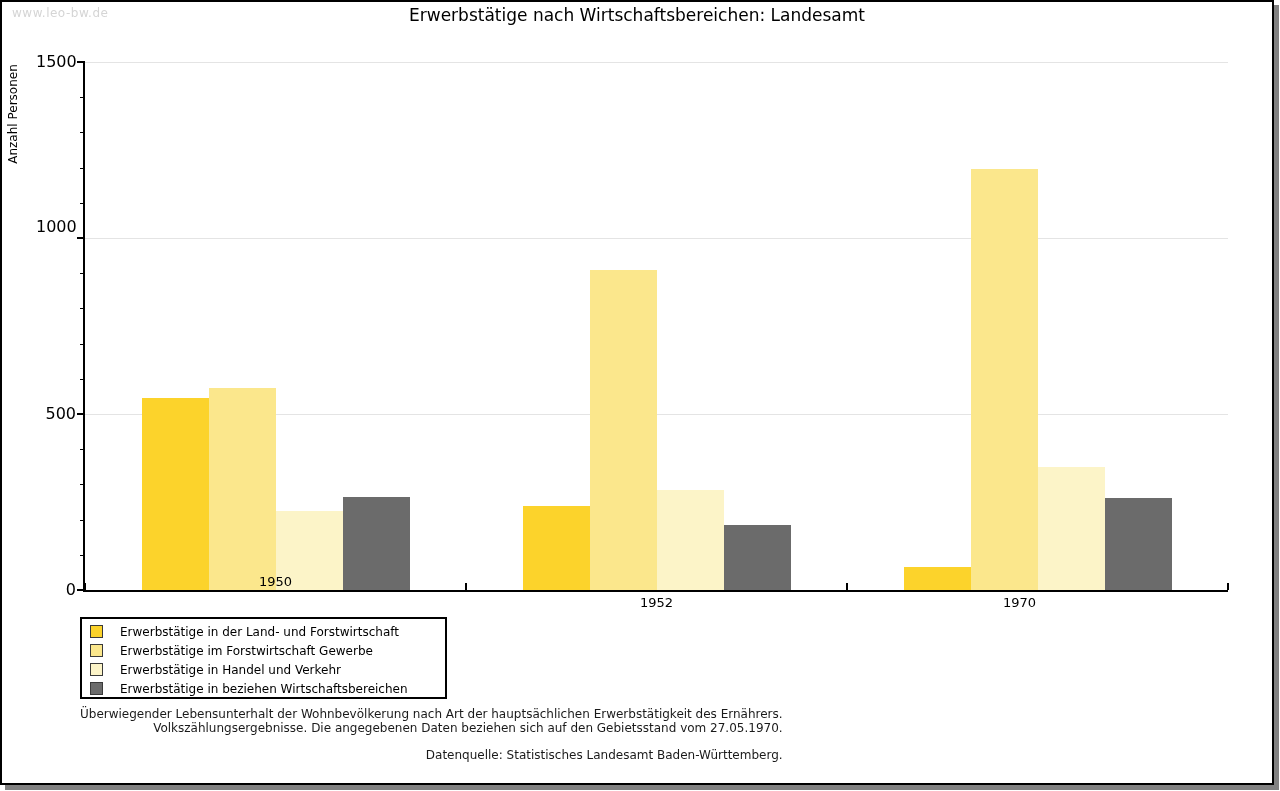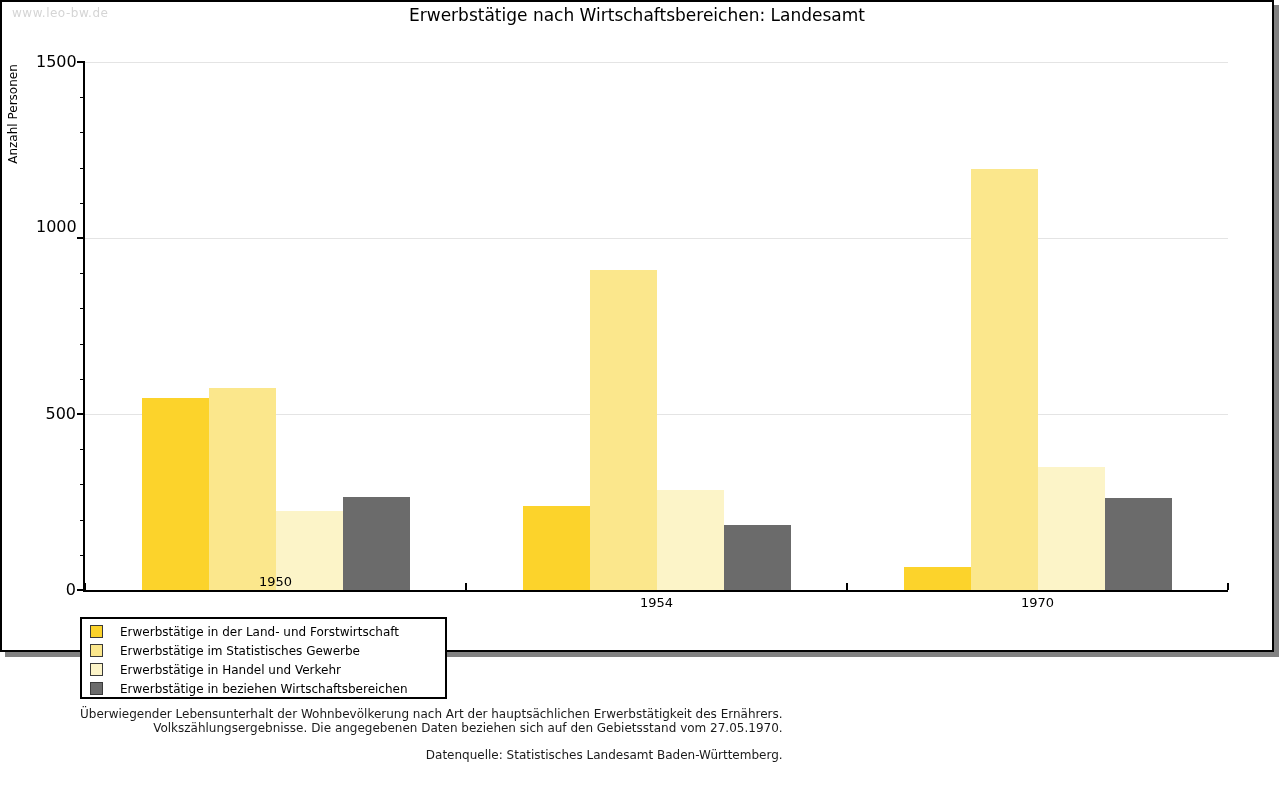--- a/index.html
+++ b/index.html
@@ -1,21 +1,21 @@
 <!DOCTYPE html>
 <html><head>
 <meta charset="utf-8">
 <style>
   html,body { margin:0; padding:0; }
   body {
     width:1280px; height:791px; background:#ffffff; overflow:hidden;
     font-family:"DejaVu Sans", "Liberation Sans", sans-serif; position:relative;
   }
   .frame {
-    position:absolute; left:0; top:0; width:1274px; height:652px;
+    position:absolute; left:0; top:0; width:1274px; height:785px;
     box-sizing:border-box; border:2px solid #000; background:#fff;
     box-shadow:5px 5px 0 #818181;
   }
   .watermark {
     position:absolute; left:10px; top:4px; font-size:12px; color:#d5d5d5;
     letter-spacing:0.5px;
   }
   .chart-title {
     position:absolute; left:0; top:3px; width:100%; text-align:center;
     font-size:17px; color:#000;
@@ -90,40 +90,40 @@
       <div class="bar" style="left: 139.5px; top: 396.16px; width: 67px; height: 191.84px; background: rgb(252, 211, 43);"></div>
       <div class="bar" style="left: 206.5px; top: 385.6px; width: 67px; height: 202.4px; background: rgb(251, 231, 140);"></div>
       <div class="bar" style="left: 273.5px; top: 508.8px; width: 67px; height: 79.2px; background: rgb(252, 244, 200);"></div>
       <div class="bar" style="left: 340.5px; top: 494.72px; width: 67px; height: 93.28px; background: rgb(107, 107, 107);"></div>
       <div class="xcat-label" style="left: 83px; top: 572px; width: 381px;">1950</div>
       <div class="xtick" style="left: 463px; top: 581px;"></div>
       <div class="bar" style="left: 520.5px; top: 503.52px; width: 67px; height: 84.48px; background: rgb(252, 211, 43);"></div>
       <div class="bar" style="left: 587.5px; top: 267.68px; width: 67px; height: 320.32px; background: rgb(251, 231, 140);"></div>
       <div class="bar" style="left: 654.5px; top: 487.68px; width: 67px; height: 100.32px; background: rgb(252, 244, 200);"></div>
       <div class="bar" style="left: 721.5px; top: 522.88px; width: 67px; height: 65.12px; background: rgb(107, 107, 107);"></div>
-      <div class="xcat-label" style="left: 464px; top: 593px; width: 381px;">1954</div>
+      <div class="xcat-label" style="left: 464px; top: 593px; width: 381px;">1952</div>
       <div class="xtick" style="left: 844px; top: 581px;"></div>
       <div class="bar" style="left: 901.5px; top: 565.12px; width: 67px; height: 22.88px; background: rgb(252, 211, 43);"></div>
       <div class="bar" style="left: 968.5px; top: 167.36px; width: 67px; height: 420.64px; background: rgb(251, 231, 140);"></div>
       <div class="bar" style="left: 1035.5px; top: 464.8px; width: 67px; height: 123.2px; background: rgb(252, 244, 200);"></div>
       <div class="bar" style="left: 1102.5px; top: 496.48px; width: 67px; height: 91.52px; background: rgb(107, 107, 107);"></div>
-      <div class="xcat-label" style="left: 845px; top: 593px; width: 381px;">1970</div>
+      <div class="xcat-label" style="left: 827px; top: 593px; width: 381px;">1970</div>
       <div class="xtick" style="left: 1225px; top: 581px;"></div>
       <div class="axis-line" style="left: 81px; top: 60px; width: 2px; height: 530px; background: rgb(0, 0, 0);"></div>
       <div class="axis-line" style="left: 81px; top: 588px; width: 1145px; height: 2px; background: rgb(0, 0, 0);"></div>
     </div>
 
   <div class="legend" id="legend">
       <div class="legend-row">
         <span class="legend-swatch" style="background: rgb(252, 211, 43);"></span>
         <span class="legend-label">Erwerbstätige in der Land- und Forstwirtschaft</span>
       </div>
       <div class="legend-row">
         <span class="legend-swatch" style="background: rgb(251, 231, 140);"></span>
-        <span class="legend-label">Erwerbstätige im Statistisches Gewerbe</span>
+        <span class="legend-label">Erwerbstätige im Forstwirtschaft Gewerbe</span>
       </div>
       <div class="legend-row">
         <span class="legend-swatch" style="background: rgb(252, 244, 200);"></span>
         <span class="legend-label">Erwerbstätige in Handel und Verkehr</span>
       </div>
       <div class="legend-row">
         <span class="legend-swatch" style="background: rgb(107, 107, 107);"></span>
         <span class="legend-label">Erwerbstätige in beziehen Wirtschaftsbereichen</span>
       </div>
     </div>

